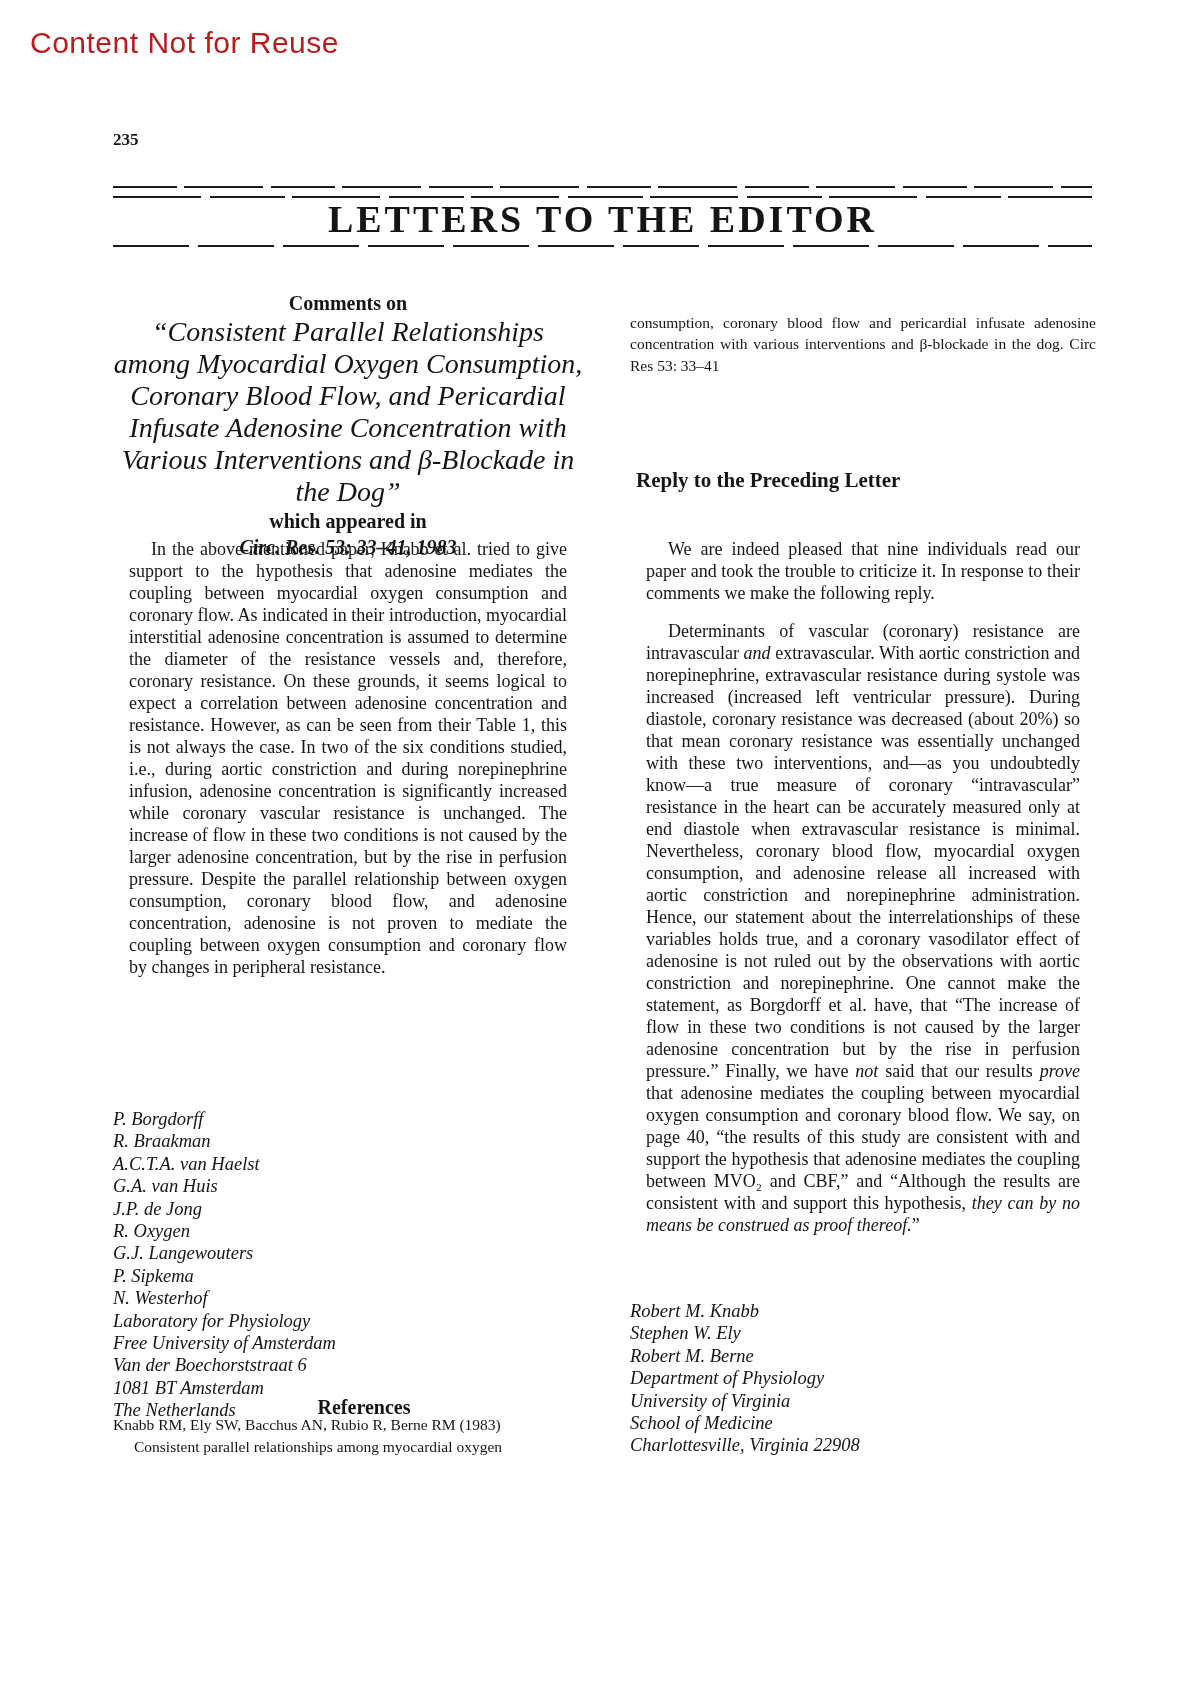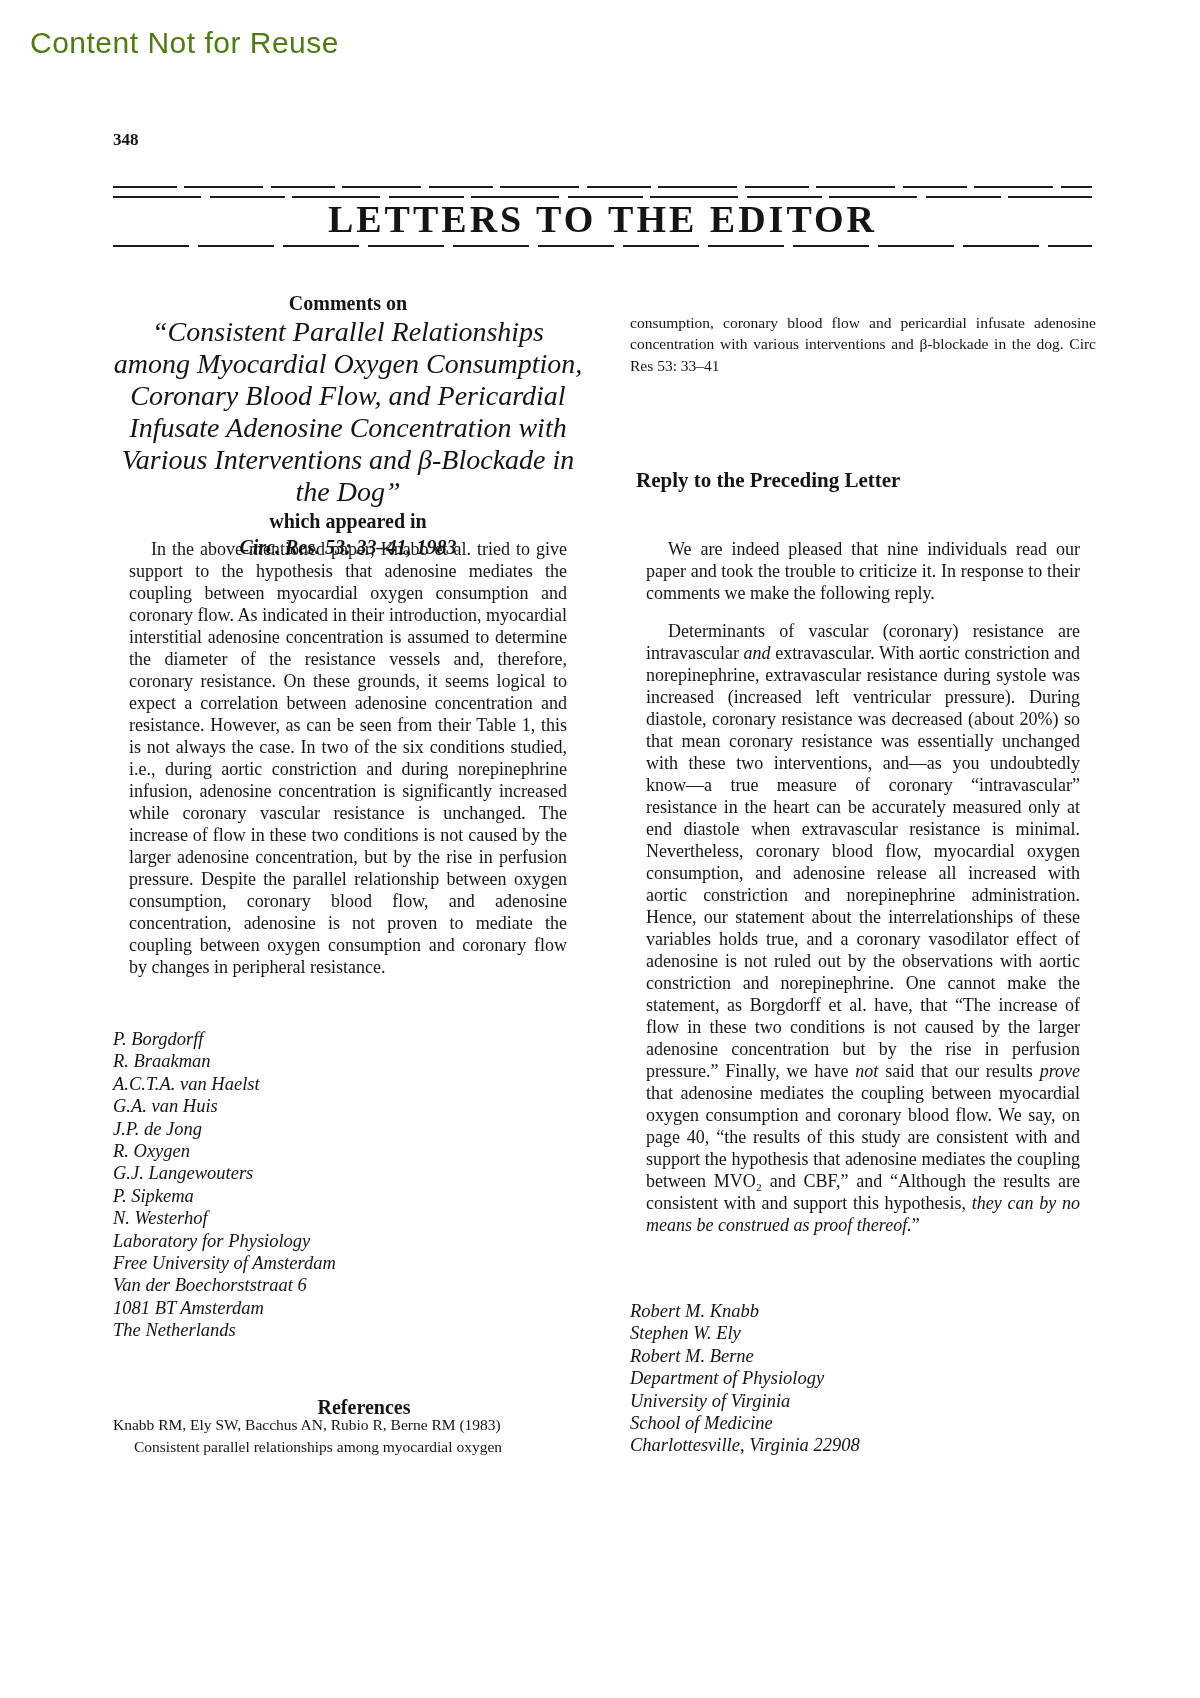--- a/index.html
+++ b/index.html
@@ -6,21 +6,21 @@
   body{
     width:1200px;height:1698px;position:relative;background:#ffffff;
     font-family:"Liberation Serif","DejaVu Serif",serif;color:#151515;
     overflow:hidden;
   }
   .it{font-style:italic;}
 
   .watermark{
     position:absolute;left:30px;top:26px;
     font-family:"Liberation Sans","DejaVu Sans",sans-serif;
-    font-size:30px;color:#4d7c0f;letter-spacing:0.5px;
+    font-size:30px;color:#b91c1c;letter-spacing:0.5px;
   }
   .pageno{position:absolute;left:113px;top:130px;font-size:17px;font-weight:bold;}
 
   .rule{position:absolute;left:113px;width:979px;height:2px;background-repeat:repeat-x;}
   .rule-a{top:186px;background-image:repeating-linear-gradient(90deg,#1c1c1c 0 64px,transparent 64px 71px,#1c1c1c 71px 150px,transparent 150px 158px);}
   .rule-b{top:196px;background-image:repeating-linear-gradient(90deg,#1c1c1c 0 88px,transparent 88px 97px,#1c1c1c 97px 172px,transparent 172px 179px);}
   .rule-c{top:245px;background-image:repeating-linear-gradient(90deg,#1c1c1c 0 76px,transparent 76px 85px);}
 
   .section-title{
     position:absolute;left:113px;top:197px;width:979px;margin:0;
@@ -31,40 +31,40 @@
   .left-head{position:absolute;left:113px;top:290px;width:470px;text-align:center;}
   .lh-bold{font-size:20px;font-weight:bold;line-height:26px;}
   .lh-italic{font-size:28px;font-style:italic;line-height:32px;}
   .lh-bi{font-size:20px;font-weight:bold;font-style:italic;line-height:26px;}
 
   .body-para{margin:16px;text-align:justify;font-size:18px;line-height:22px;}
   .indent{text-indent:22px;}
   .left-body{position:absolute;left:113px;top:522px;width:470px;}
 
   .signatures{position:absolute;font-style:italic;font-size:18.5px;line-height:22.4px;}
-  .left-sigs{left:113px;top:1028px;width:470px;}
+  .left-sigs{left:113px;top:1108px;width:470px;}
   .right-sigs{left:630px;top:1300px;width:466px;}
 
   .refs-head{position:absolute;left:113px;top:1380px;width:470px;margin:16px;
     text-align:center;font-size:20px;font-weight:bold;}
   .ref-small{font-size:15.5px;line-height:21.5px;}
   .left-ref{position:absolute;left:113px;top:1414px;width:474px;}
   .ref-l2{padding-left:21px;}
 
   
   .right-refcont{position:absolute;left:630px;top:296px;width:466px;text-align:justify;}
   .reply-head{position:absolute;left:630px;top:462px;width:466px;margin:6px;
     text-align:left;font-size:21px;font-weight:bold;}
   .right-body{position:absolute;left:630px;top:522px;width:466px;}
 </style>
 </head>
 <body>
 
 <div class="watermark">Content Not for Reuse</div>
-<div class="pageno">348</div>
+<div class="pageno">235</div>
 
 <div class="rule rule-a"></div>
 <div class="rule rule-b"></div>
 <h1 class="section-title">LETTERS TO THE EDITOR</h1>
 <div class="rule rule-c"></div>
 
 <div class="left-head">
   <div class="lh-bold">Comments on</div>
   <div class="lh-italic">“Consistent Parallel Relationships among Myocardial Oxygen Consumption, Coronary Blood Flow, and Pericardial Infusate Adenosine Concentration with Various Interventions and β-Blockade in the Dog”</div>
   <div class="lh-bold">which appeared in</div>

